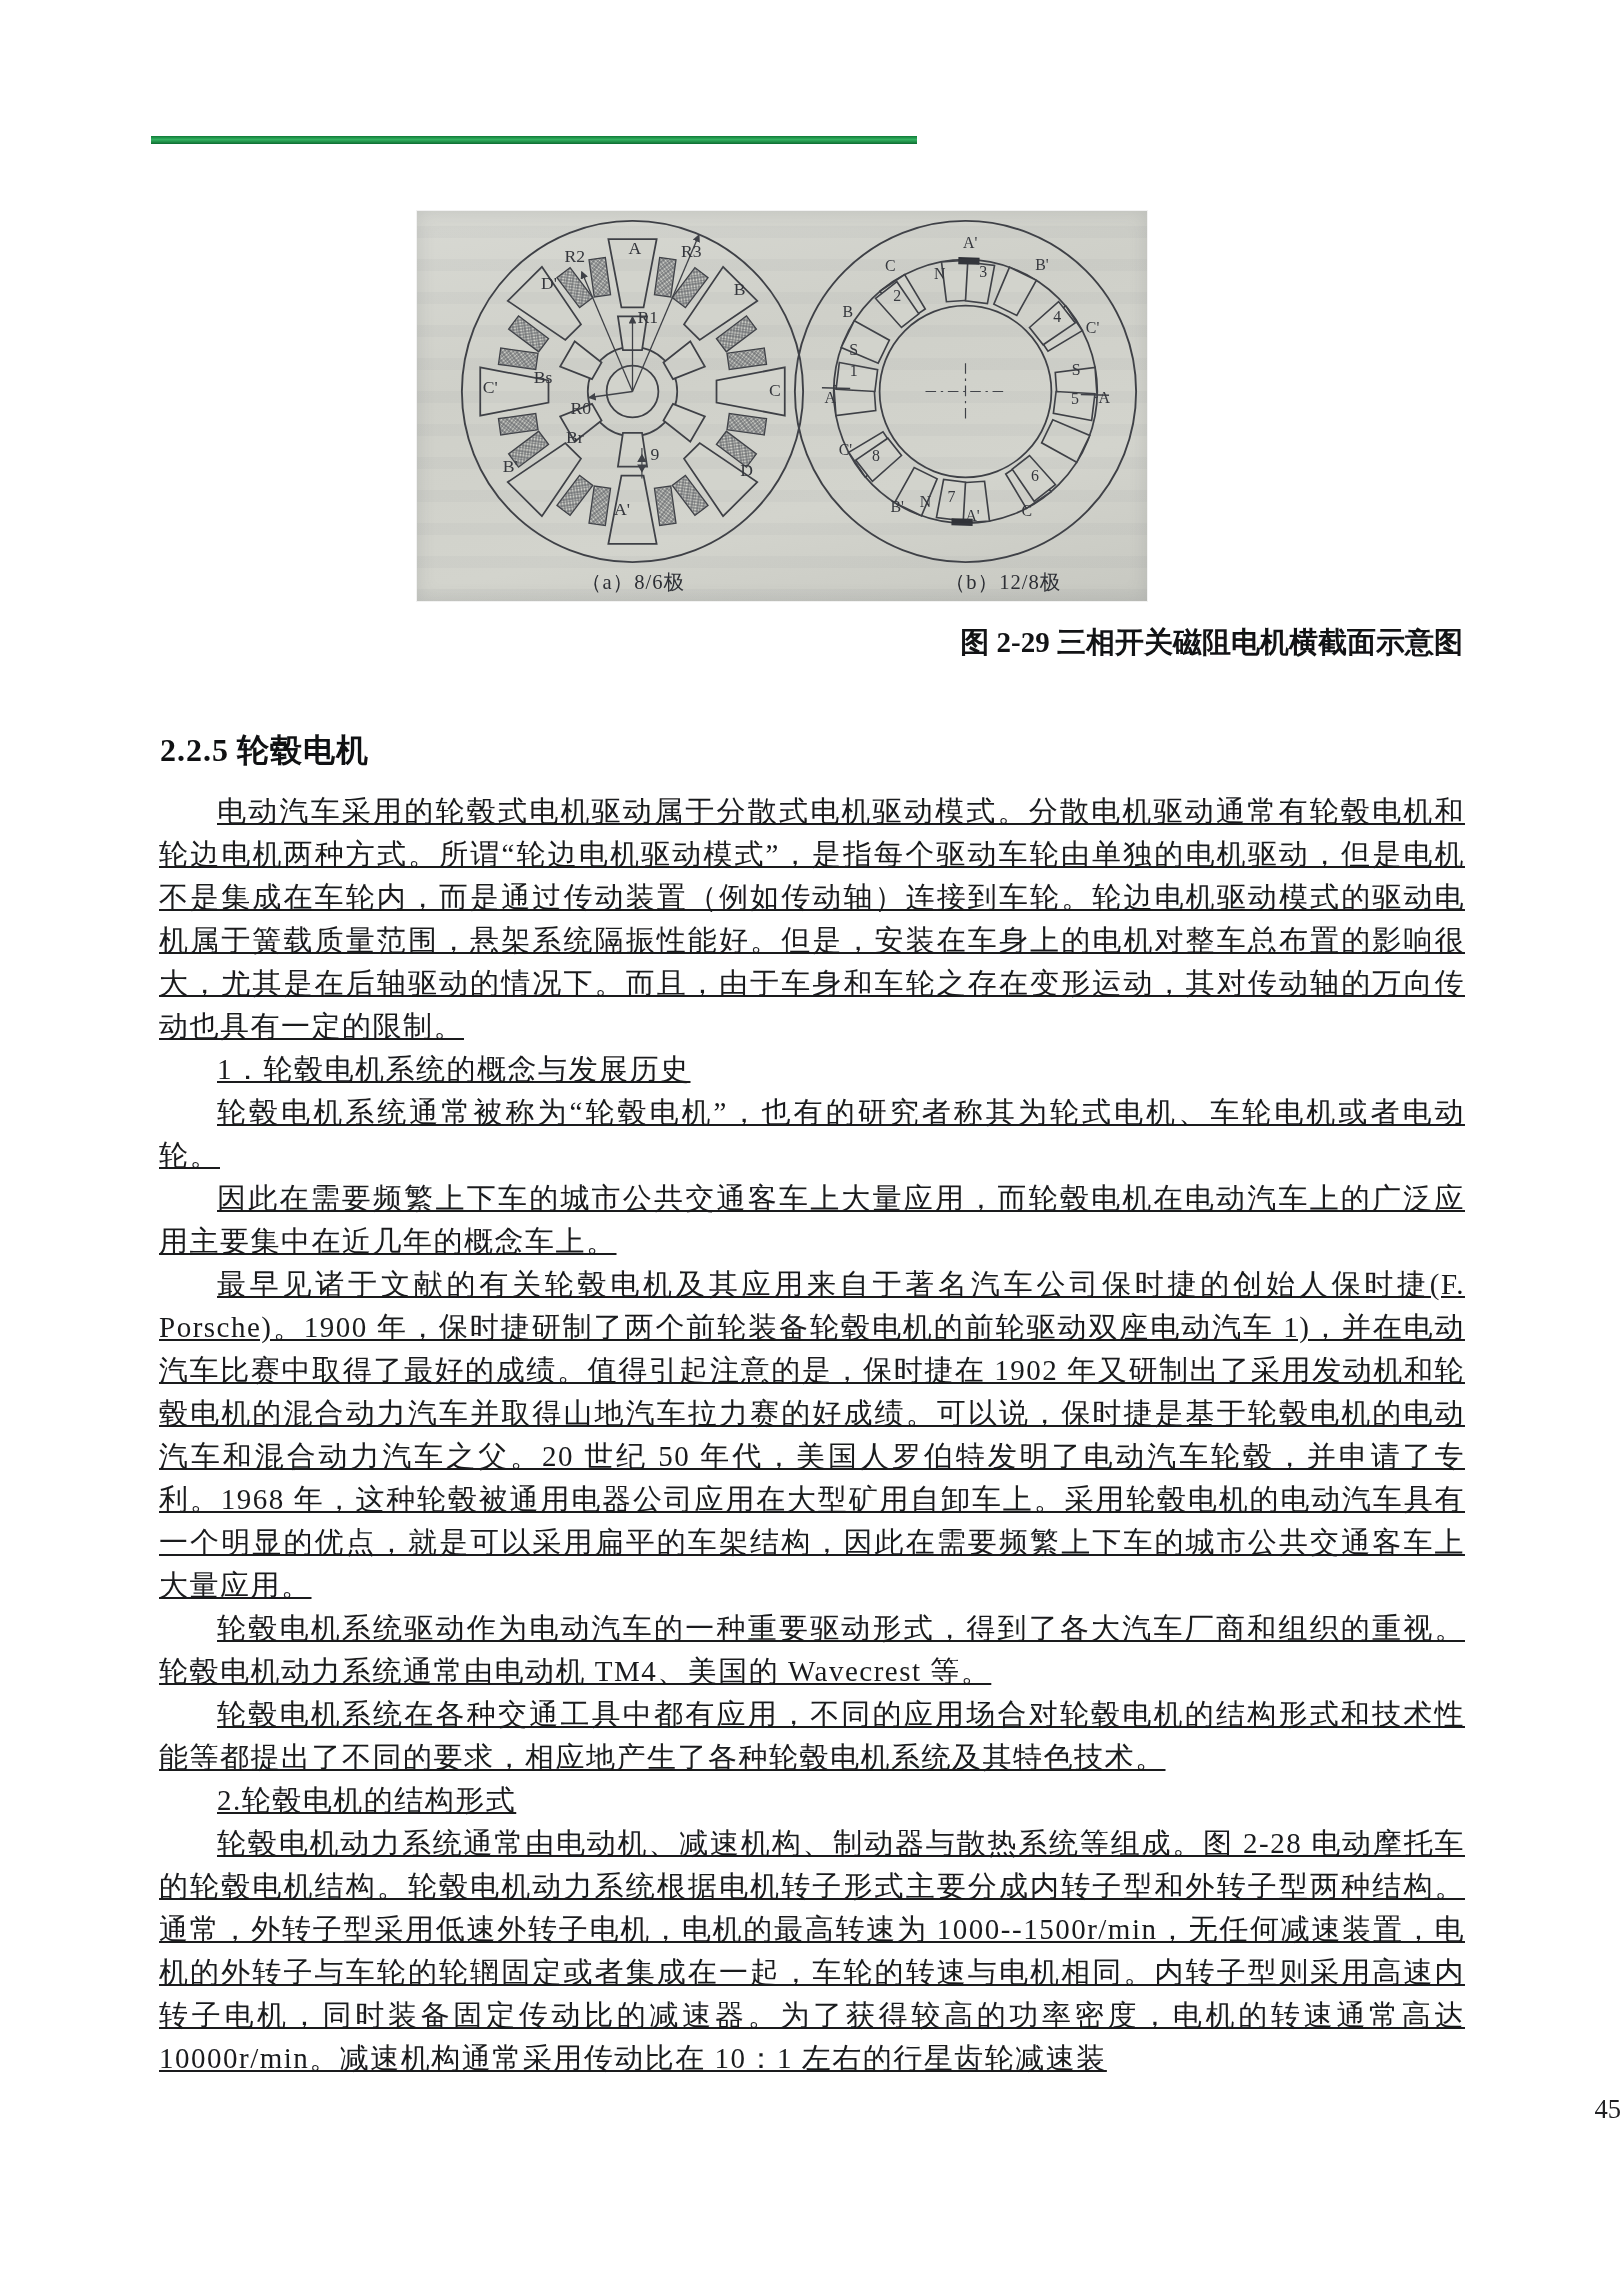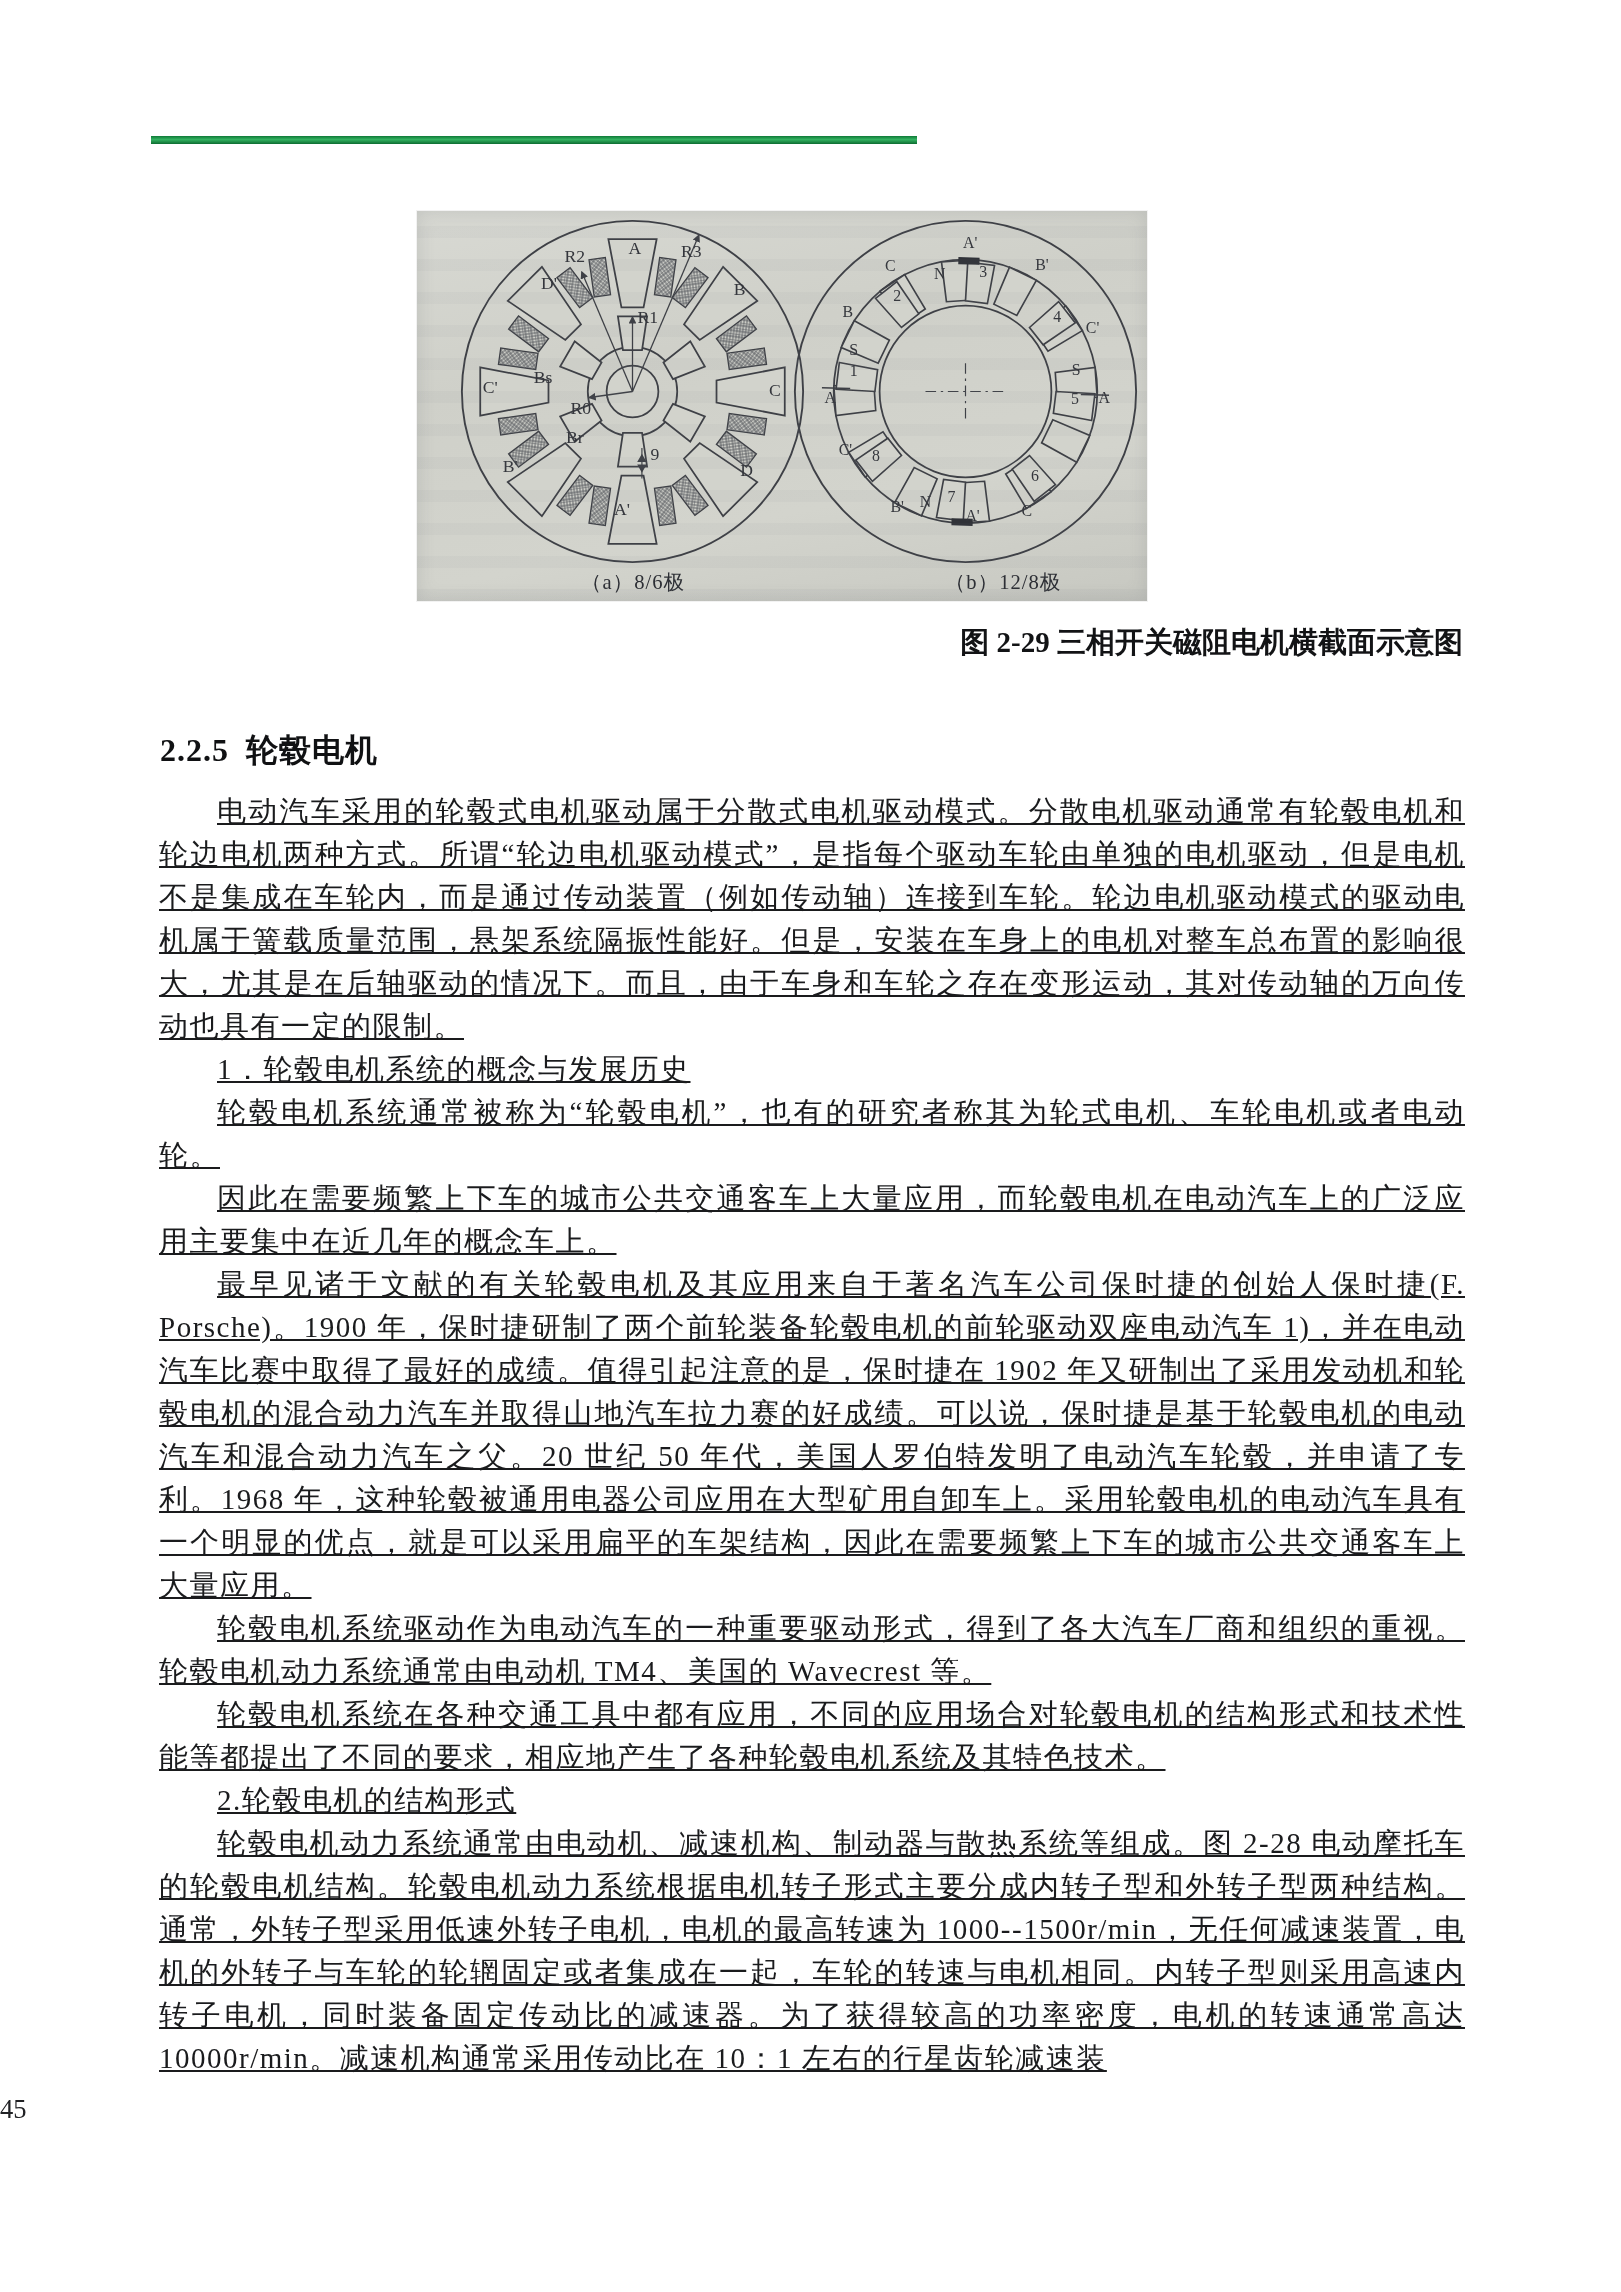--- a/index.html
+++ b/index.html
@@ -17,26 +17,26 @@
   #diagA{left:39px;top:3.9px}
   #diagB{left:372px;top:3.9px}
   .subcap{position:absolute;top:357px;width:196px;text-align:center;
           font-size:20.6px;letter-spacing:1px;color:#2d2f35;}
   #subcapA{left:118px}
   #subcapB{left:488px}
   .figcap{position:absolute;top:623px;left:159px;width:1304px;text-align:right;
           font-weight:bold;font-size:29px;color:#121315;}
   .sechead{position:absolute;top:729px;left:160px;font-size:32px;font-weight:bold;
            letter-spacing:1px;color:#101113;}
-  .sechead .num{margin-right:17px}
+  .sechead .num{margin-right:8px}
   .bodytext{position:absolute;top:790px;left:159px;width:1306px;
             font-size:29px;line-height:43px;letter-spacing:1.5px;
             text-align:justify;color:#1a1b1d;}
   .bodytext p{text-indent:2em;text-decoration:underline;}
-  .pagenum{position:absolute;top:2094px;left:0;width:1621px;text-align:left;
+  .pagenum{position:absolute;top:2094px;left:0;width:1621px;text-align:right;
            font-size:26.5px;color:#202124;}
 </style>
 </head>
 <body>
 
 <div class="rule"></div>
 
 <figure>
   <div class="photo">
     <svg id="diagA" class="diag" viewBox="0 0 300 300">

